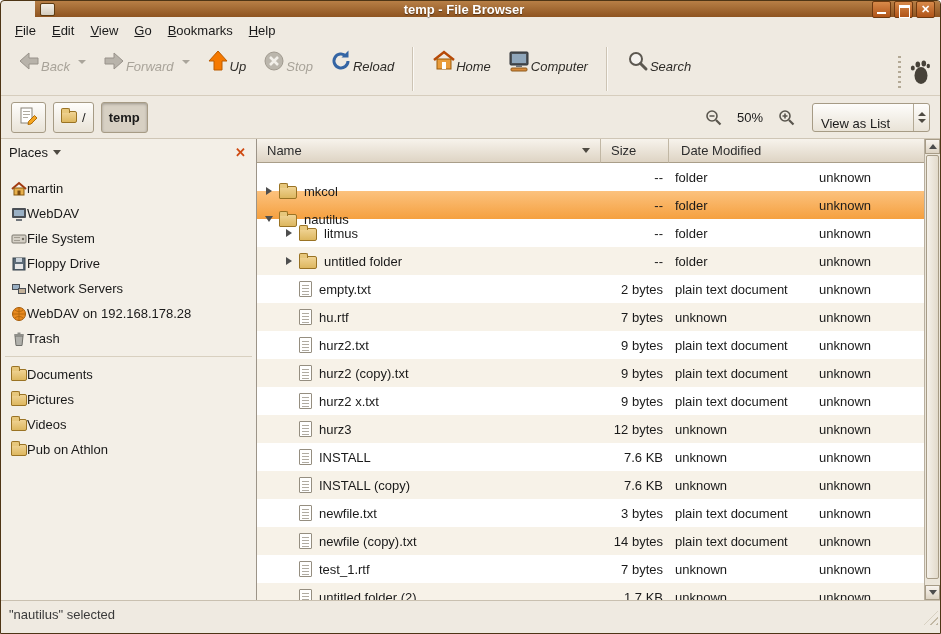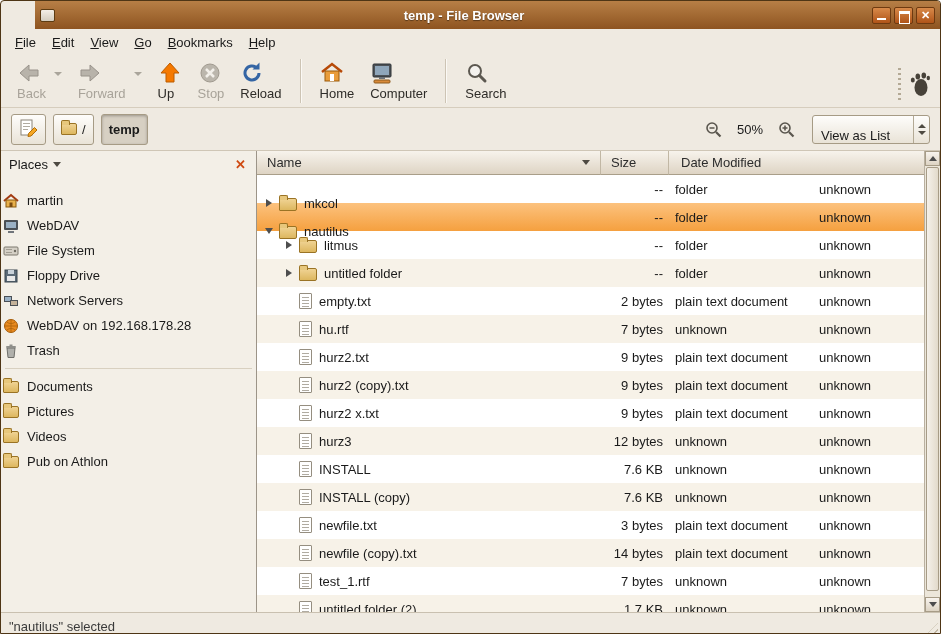--- a/index.html
+++ b/index.html
@@ -1,36 +1,36 @@
 <!DOCTYPE html>
 <html><head>
 <meta charset="utf-8">
 <style>
   * { box-sizing: border-box; margin: 0; padding: 0; }
   html,body { width:941px; height:634px; }
   body { font-family:"Liberation Sans", sans-serif; font-size:13px; color:#1a1a1a; background:#fff; }
   .window { position:relative; width:941px; height:634px; background:#efeae1; border:1px solid #4e3515; border-radius:4px 4px 0 0; overflow:hidden; }
 
   
-  .titlebar { height:28px; background:linear-gradient(#b77f46,#8e5420); display:flex; align-items:center; padding:0 5px;margin-left:34px; }
+  .titlebar { height:16px; background:linear-gradient(#b77f46,#8e5420); display:flex; align-items:center; padding:0 5px;margin-left:34px; }
   .winicon { width:15px; height:13px; background:linear-gradient(#f4efe6,#d4cdbf); border:1px solid #5d3c12; border-radius:2px; margin-right:4px; flex:none; }
   .title { flex:1; text-align:center; color:#fff; font-weight:bold; font-size:13px; text-shadow:0 1px 1px rgba(0,0,0,.45); }
   .winbtn { width:19px; height:17px; margin-left:3px; background:linear-gradient(#d88a4a,#b05418); border:1px solid #6e3a10; border-radius:2px; position:relative; flex:none; }
   .winbtn.min::before { content:""; position:absolute; left:4px; bottom:3px; width:9px; height:2px; background:#fff; }
   .winbtn.max::before { content:""; position:absolute; left:4px; top:3px; width:9px; height:9px; border:1px solid #fff; border-top-width:3px; }
   .winbtn.close::before { content:"\2715"; position:absolute; left:0; right:0; top:1px; text-align:center; color:#fff; font-size:11px; font-weight:bold; }
 
   
   .menubar { height:26px; display:flex; align-items:center; padding-left:6px; background:#efeae1; }
   .menu-item { display:inline-block; padding:3px 8px; cursor:default; }
   .menu-item::first-letter { text-decoration:underline; }
 
   
   .toolbar { height:53px; border-bottom:1px solid #d6cdbd; display:flex; align-items:flex-start; padding:3px 8px 0 8px; }
-  .tbtn { display:flex; flex-direction:column; align-items:flex-start; padding:1px 8px; border-radius:3px; }
+  .tbtn { display:flex; flex-direction:row; align-items:flex-end; padding:1px 8px; border-radius:3px;font-style:italic; }
   .ticon { height:27px; display:flex; align-items:center; justify-content:center; }
   .tlabel { font-size:13px; color:#2e2c28; margin-top:0; white-space:nowrap; }
   .tbtn.disabled .tlabel { color:#a8a399; }
   .ddarrow { margin-top:14px; width:0; height:0; border-left:4px solid transparent; border-right:4px solid transparent; border-top:4px solid #aaa59b; margin-right:8px; }
   .tsep { width:0; border-left:1px solid #cdc4b4; border-right:1px solid #fbf9f5; height:44px; margin:1px 10px 0; }
   .tool-right { margin-left:auto; display:flex; align-items:center; gap:9px; padding-top:10px; padding-right:2px; }
   .tgrip { width:3px; height:34px; background:repeating-linear-gradient(to bottom,#b3a995 0 2px,transparent 2px 5px); }
 
   
   .locationbar { height:43px; display:flex; align-items:center; padding:0 10px; border-bottom:1px solid #cfc6b6; gap:7px; background:#efeae1; }
@@ -46,21 +46,21 @@
   .spin-dn { width:0; height:0; border-left:4px solid transparent; border-right:4px solid transparent; border-top:4px solid #4e4a42; }
 
   
   .content { display:flex; height:461px; }
   .sidebar { width:256px; flex:none; border-right:1px solid #9c9488; background:#f3efe7; display:flex; flex-direction:column; }
   .places-header { height:27px; display:flex; align-items:center; padding:0 8px 0 8px; }
   .places-btn { display:flex; align-items:center; gap:5px; }
   .places-caret { width:0; height:0; border-left:4px solid transparent; border-right:4px solid transparent; border-top:5px solid #4e4a42; }
   .places-close { margin-left:auto; color:#cf4a12; font-weight:bold; font-size:13px; line-height:1; padding:2px; }
   .side-list { padding-top:10px; list-style:none; }
-  .side-item { height:25px; display:flex; align-items:center; padding-left:2px; gap:8px; white-space:nowrap; }
+  .side-item { height:25px; display:flex; align-items:center; padding-left:10px; white-space:nowrap; }
   .side-sep { height:1px; background:#d8d0c0; margin:5px 4px; }
   .sic { width:16px; height:16px; flex:none; display:flex; align-items:center; justify-content:center; }
 
   .main { flex:1; position:relative; background:#fff; overflow:hidden; }
   .thead { display:flex; height:24px; margin-right:16px; position:relative; z-index:2; }
   .th { background:linear-gradient(#f7f3ec,#ded4c4); border-right:1px solid #c1b7a4; border-bottom:1px solid #a99e89; display:flex; align-items:center; padding:0 10px; color:#2c2c2c; }
   .th-name { width:344px; }
   .th-size { width:68px; }
   .th-type { width:138px; padding-left:6px; }
   .th-date { flex:1; border-right:none; padding-left:12px; }

